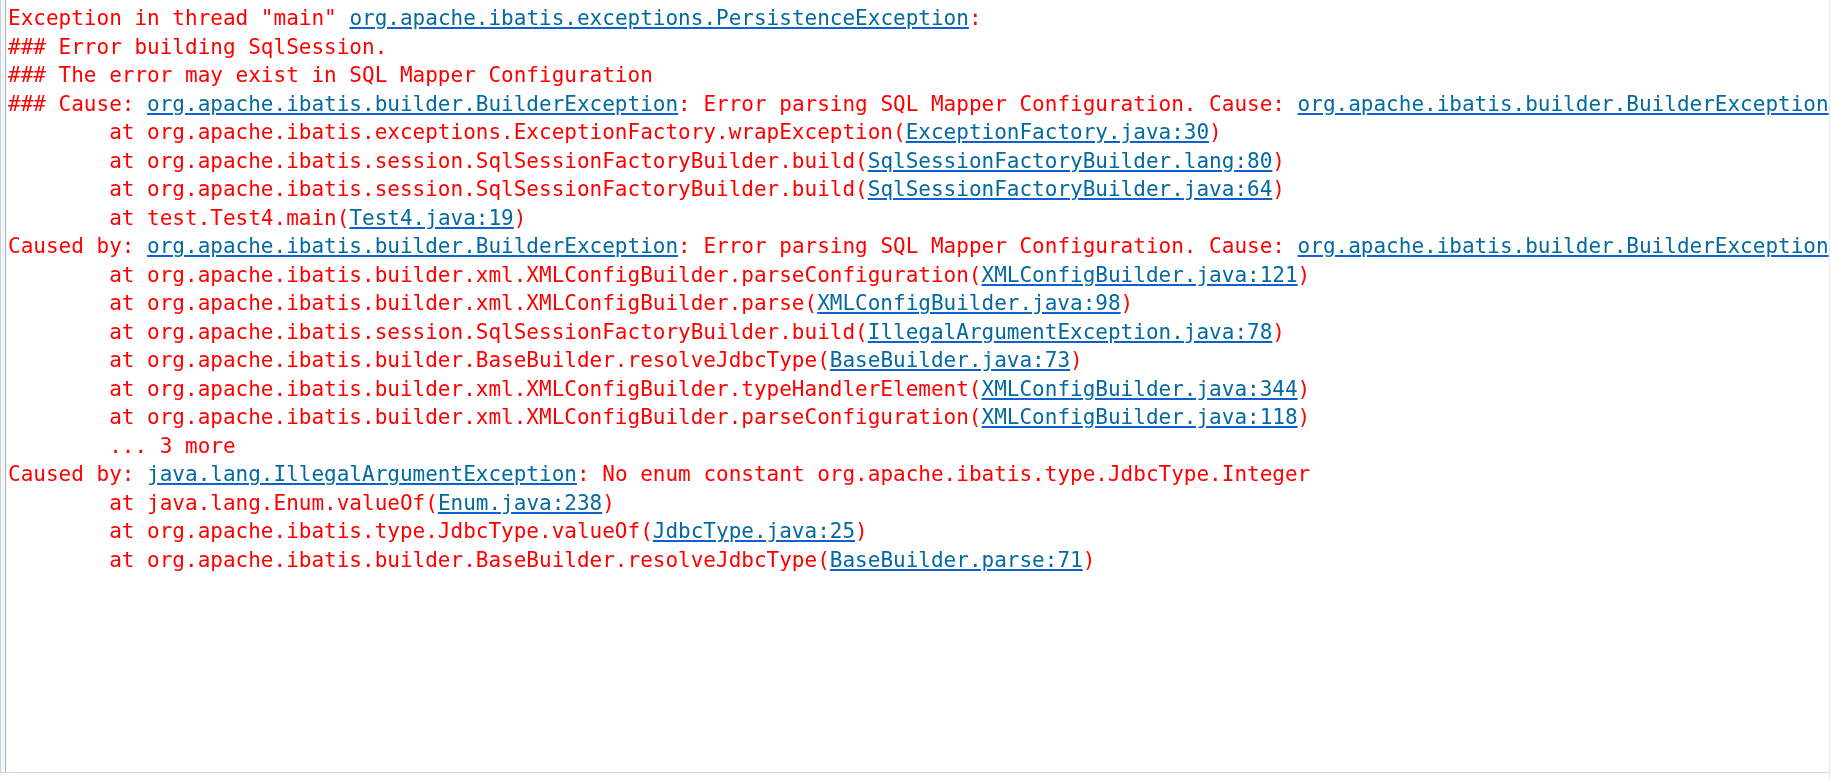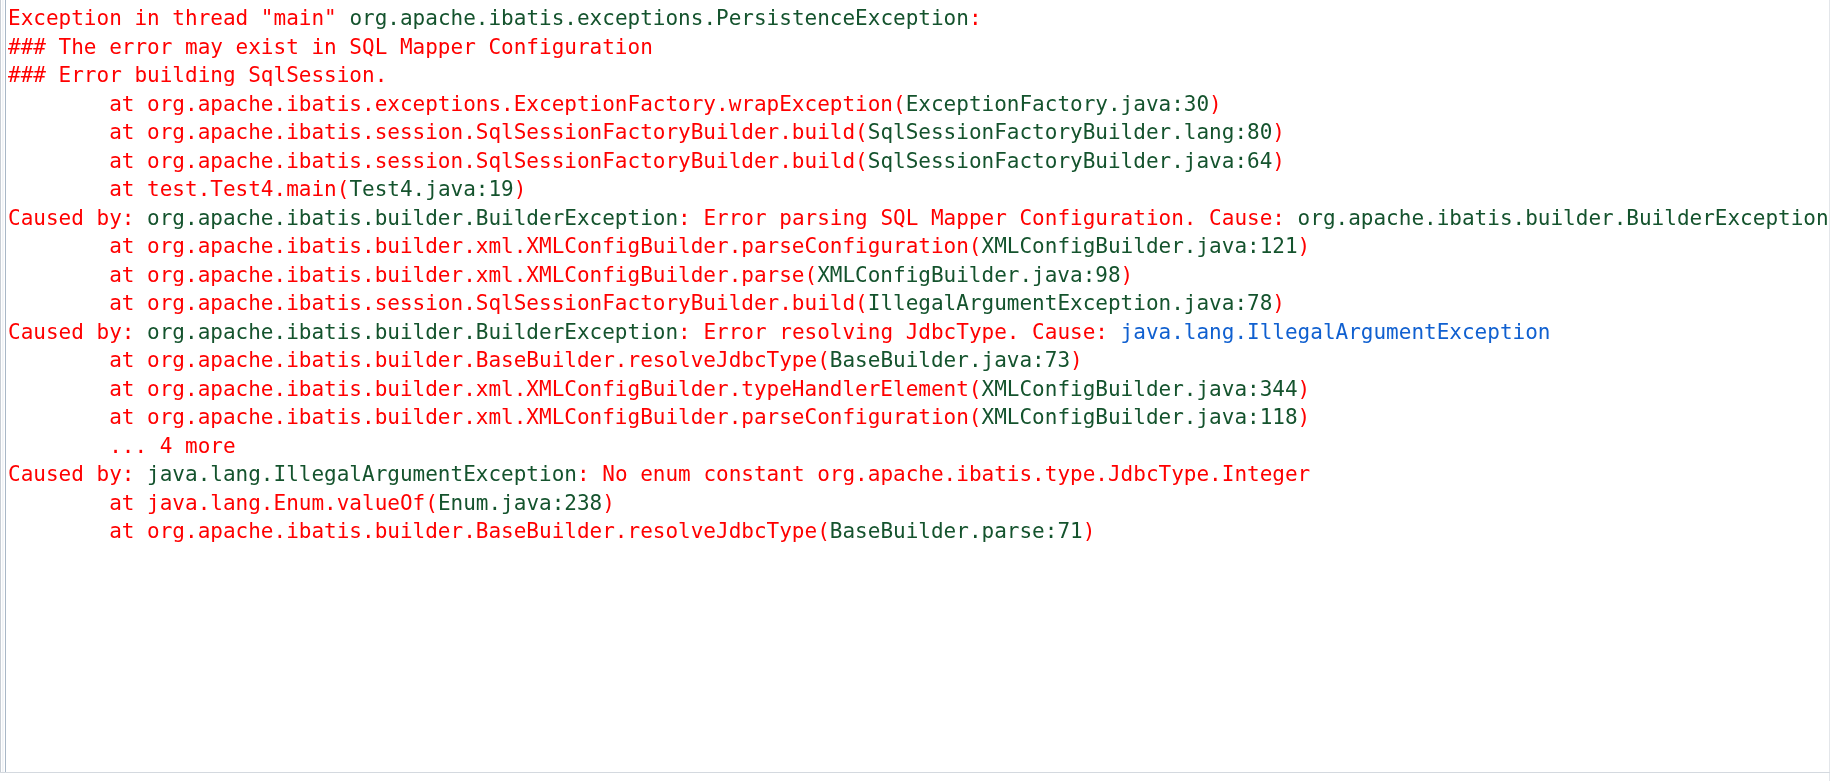--- a/index.html
+++ b/index.html
@@ -82,21 +82,22 @@
     letter-spacing: 0px;
   }
 
   .seg { white-space: pre; }
 
   .err {
     color: #ff0000;
   }
 
   .lnk {
-    color: #14532d;
+    color: #0369a1;
+    text-decoration: underline;
     text-decoration-color: #1060d0;
     text-underline-offset: 2px;
     cursor: pointer;
   }
 
   .lnk-plain {
     color: #1060d0;
     text-decoration: none;
     cursor: pointer;
   }
@@ -108,33 +109,34 @@
 
   <div id="left-gutter">
     <div class="inner-shade"></div>
   </div>
 
   <div id="right-edge"></div>
   <div id="bottom-edge"></div>
 
   <div id="output">
       <div class="line"><span class="seg err">Exception in thread "main" </span><span class="seg lnk">org.apache.ibatis.exceptions.PersistenceException</span><span class="seg err">:</span></div>
+      <div class="line"><span class="seg err">### Error building SqlSession.</span></div>
       <div class="line"><span class="seg err">### The error may exist in SQL Mapper Configuration</span></div>
-      <div class="line"><span class="seg err">### Error building SqlSession.</span></div>
+      <div class="line"><span class="seg err">### Cause: </span><span class="seg lnk">org.apache.ibatis.builder.BuilderException</span><span class="seg err">: Error parsing SQL Mapper Configuration. Cause: </span><span class="seg lnk">org.apache.ibatis.builder.BuilderException</span></div>
       <div class="line"><span class="seg err">        at org.apache.ibatis.exceptions.ExceptionFactory.wrapException(</span><span class="seg lnk">ExceptionFactory.java:30</span><span class="seg err">)</span></div>
       <div class="line"><span class="seg err">        at org.apache.ibatis.session.SqlSessionFactoryBuilder.build(</span><span class="seg lnk">SqlSessionFactoryBuilder.lang:80</span><span class="seg err">)</span></div>
       <div class="line"><span class="seg err">        at org.apache.ibatis.session.SqlSessionFactoryBuilder.build(</span><span class="seg lnk">SqlSessionFactoryBuilder.java:64</span><span class="seg err">)</span></div>
       <div class="line"><span class="seg err">        at test.Test4.main(</span><span class="seg lnk">Test4.java:19</span><span class="seg err">)</span></div>
       <div class="line"><span class="seg err">Caused by: </span><span class="seg lnk">org.apache.ibatis.builder.BuilderException</span><span class="seg err">: Error parsing SQL Mapper Configuration. Cause: </span><span class="seg lnk">org.apache.ibatis.builder.BuilderException</span></div>
       <div class="line"><span class="seg err">        at org.apache.ibatis.builder.xml.XMLConfigBuilder.parseConfiguration(</span><span class="seg lnk">XMLConfigBuilder.java:121</span><span class="seg err">)</span></div>
       <div class="line"><span class="seg err">        at org.apache.ibatis.builder.xml.XMLConfigBuilder.parse(</span><span class="seg lnk">XMLConfigBuilder.java:98</span><span class="seg err">)</span></div>
       <div class="line"><span class="seg err">        at org.apache.ibatis.session.SqlSessionFactoryBuilder.build(</span><span class="seg lnk">IllegalArgumentException.java:78</span><span class="seg err">)</span></div>
-      <div class="line"><span class="seg err">Caused by: </span><span class="seg lnk">org.apache.ibatis.builder.BuilderException</span><span class="seg err">: Error resolving JdbcType. Cause: </span><span class="seg lnk-plain">java.lang.IllegalArgumentException</span></div>
       <div class="line"><span class="seg err">        at org.apache.ibatis.builder.BaseBuilder.resolveJdbcType(</span><span class="seg lnk">BaseBuilder.java:73</span><span class="seg err">)</span></div>
       <div class="line"><span class="seg err">        at org.apache.ibatis.builder.xml.XMLConfigBuilder.typeHandlerElement(</span><span class="seg lnk">XMLConfigBuilder.java:344</span><span class="seg err">)</span></div>
       <div class="line"><span class="seg err">        at org.apache.ibatis.builder.xml.XMLConfigBuilder.parseConfiguration(</span><span class="seg lnk">XMLConfigBuilder.java:118</span><span class="seg err">)</span></div>
-      <div class="line"><span class="seg err">        ... 4 more</span></div>
+      <div class="line"><span class="seg err">        ... 3 more</span></div>
       <div class="line"><span class="seg err">Caused by: </span><span class="seg lnk">java.lang.IllegalArgumentException</span><span class="seg err">: No enum constant org.apache.ibatis.type.JdbcType.Integer</span></div>
       <div class="line"><span class="seg err">        at java.lang.Enum.valueOf(</span><span class="seg lnk">Enum.java:238</span><span class="seg err">)</span></div>
+      <div class="line"><span class="seg err">        at org.apache.ibatis.type.JdbcType.valueOf(</span><span class="seg lnk">JdbcType.java:25</span><span class="seg err">)</span></div>
       <div class="line"><span class="seg err">        at org.apache.ibatis.builder.BaseBuilder.resolveJdbcType(</span><span class="seg lnk">BaseBuilder.parse:71</span><span class="seg err">)</span></div>
     </div>
 
 </div>
 
 </body></html>

